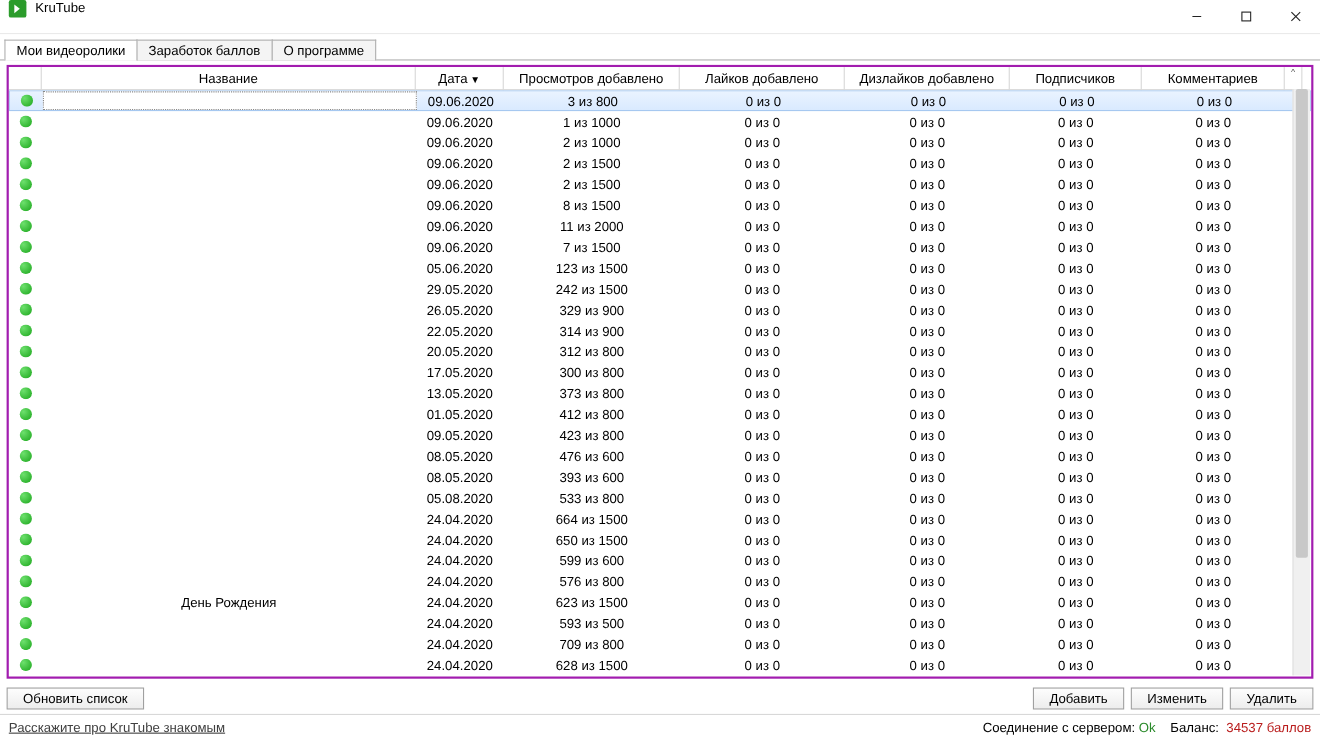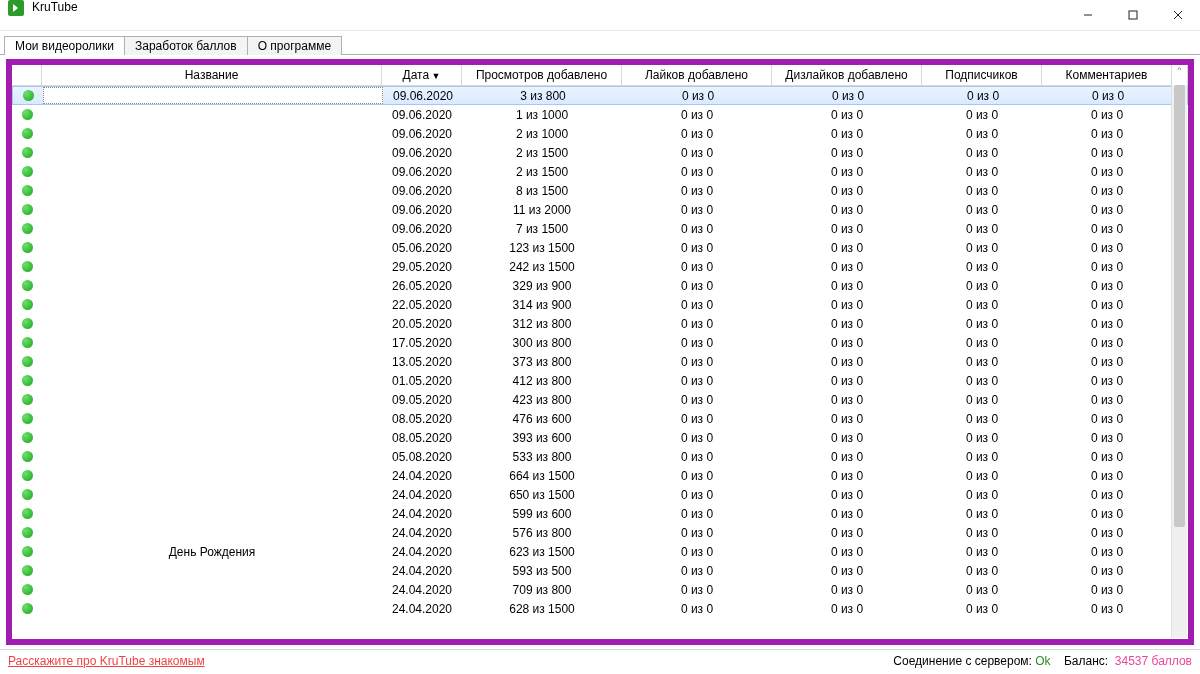--- a/index.html
+++ b/index.html
@@ -81,21 +81,21 @@
     content:"";
     position:absolute;
     left:0;right:0;bottom:-1px;height:1px;background:#fff;
   }
   .tab:not(.active){ background:#f4f4f4; }
 
   
   .table-wrap {
     flex: 1 1 auto;
     margin: 4px 6px 4px 6px;
-    border: 6px solid #a21caf;
+    border: 2px solid #a21caf;
     display: flex;
     flex-direction: column;
     overflow: hidden;
     position: relative;
   }
   .thead {
     display: grid;
     grid-template-columns: 30px 340px 80px 160px 150px 150px 120px 130px 16px;
     background: #fff;
   }
@@ -177,24 +177,24 @@
   }
 
   
   .statusbar {
     border-top: 1px solid #d8d8d8;
     padding: 4px 8px 6px 8px;
     display: flex;
     align-items: center;
     font-size: 12px;
   }
-  .statusbar a { color: #ef4444; }
+  .statusbar a { color: #404040; }
   .statusbar .spacer { flex: 1; }
   .ok { color: #2a8a2a; }
-  .balance-val { color: #ec4899; }
+  .balance-val { color: #b91c1c; }
 </style>
 </head>
 <body>
 
 <div class="window">
 
   <div class="titlebar">
     <div class="app-icon"></div>
     <div class="title-text">KruTube</div>
     <div class="win-controls">
@@ -599,20 +599,27 @@
           <div class="td">0 из 0</div>
           <div class="td">0 из 0</div>
           <div class="td"></div>
         </div>
       </div>
     <div class="vscroll">
       <div class="thumb"></div>
     </div>
   </div>
 
+  <div class="btnbar">
+    <button class="btn">Обновить список</button>
+    <div class="spacer"></div>
+    <button class="btn">Добавить</button>
+    <button class="btn">Изменить</button>
+    <button class="btn">Удалить</button>
+  </div>
 
   <div class="statusbar">
     <a href="#">Расскажите про KruTube знакомым</a>
     <div class="spacer"></div>
     <span>Соединение с сервером:</span>&nbsp;
     <span class="ok">Ok</span>
     &nbsp;&nbsp;&nbsp;&nbsp;
     <span>Баланс:</span>&nbsp;&nbsp;
     <span class="balance-val">34537 баллов</span>
   </div>

